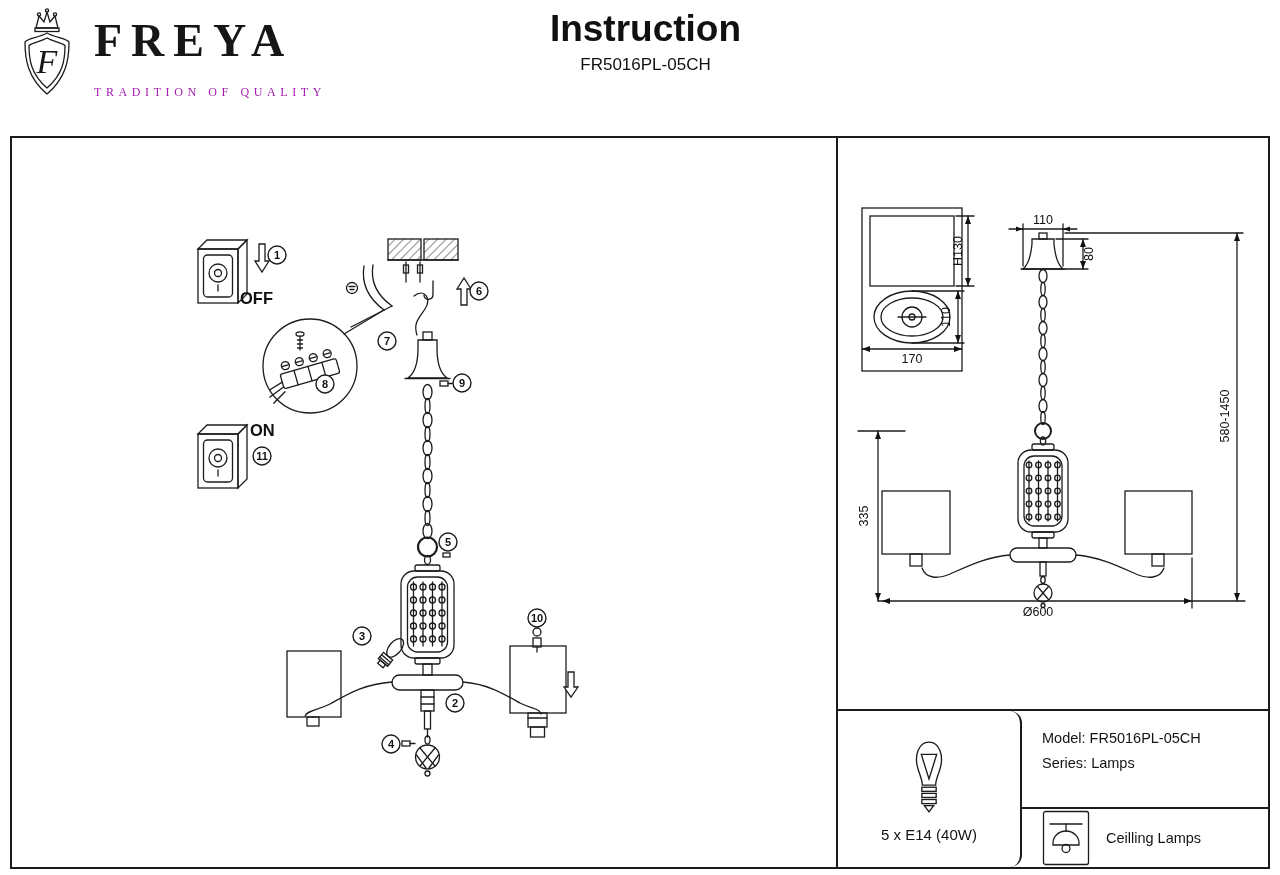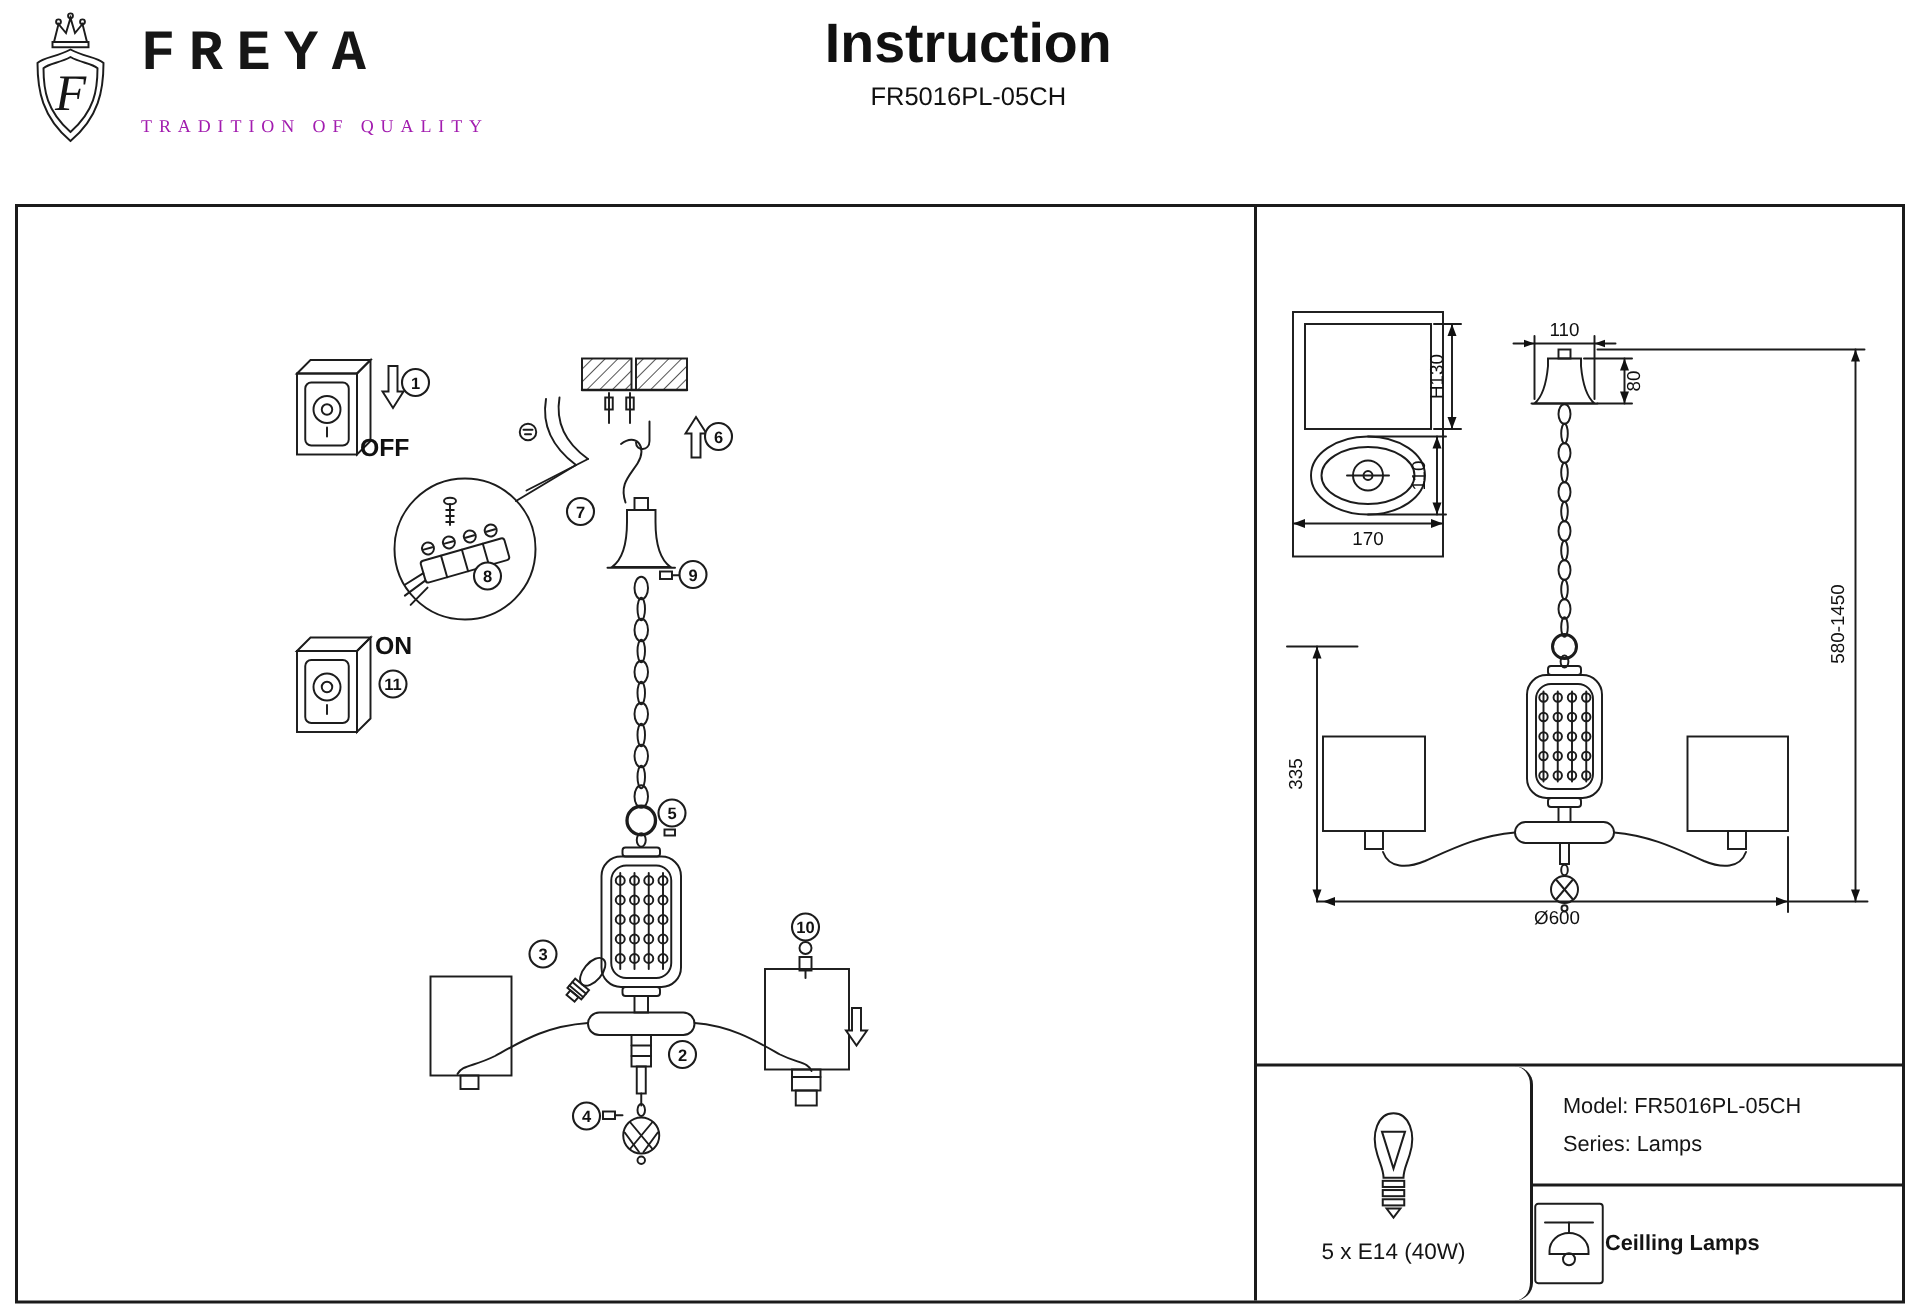--- a/index.html
+++ b/index.html
@@ -4,44 +4,44 @@
 <style>
   * { margin:0; padding:0; box-sizing:border-box; }
   html,body { width:1280px; height:875px; background:#fff; overflow:hidden;
     font-family:"Liberation Sans", sans-serif; color:#141414; }
   .page { position:relative; width:1280px; height:875px; }
 
   
   .header { position:absolute; top:0; left:0; width:100%; height:132px; }
   .logo { position:absolute; left:14px; top:8px; display:flex; align-items:flex-start; }
   .logo-text { margin-left:14px; padding-top:10px; }
-  .brand { font-family:Liberation Mono, monospace; font-weight:bold; font-size:38px;
+  .brand { font-family:Liberation Serif, serif; font-weight:bold; font-size:46px;
            letter-spacing:9px; line-height:1; color:#161616; }
   .tagline { font-family:Liberation Serif, serif; font-size:12px; letter-spacing:4.6px;
              margin-top:21px; color:#a21caf; }
   .titles { position:absolute; left:11px; right:0; top:8px; text-align:center; }
   .title { font-size:37px; font-weight:bold; color:#111; }
   .subtitle { font-size:17px; margin-top:5px; color:#111; }
 
   
   .main-box { position:absolute; left:10px; top:136px; width:1260px; height:733px;
               border:2px solid #1b1b1b; }
   .left-panel { position:absolute; left:0; top:0; width:826px; height:729px;
                 border-right:2px solid #1b1b1b; }
   .right-panel { position:absolute; left:826px; top:0; width:432px; height:729px; }
   .dim-area { position:absolute; top:0; left:0; width:432px; height:573px;
               border-bottom:2px solid #1b1b1b; }
   .spec-row { position:absolute; top:573px; left:0; width:432px; height:156px; display:flex; }
   .bulb-cell { width:184px; border-right:2px solid #1b1b1b; display:flex; flex-direction:column;
                align-items:center; justify-content:center;border-radius:12px; }
   .bulb-cell .bulb-label { font-size:15px; margin-top:6px; }
   .info-col { flex:1; display:flex; flex-direction:column; }
-  .model-cell { height:80px; border-bottom:2px solid #1b1b1b; padding:15px 0 0 20px; }
+  .model-cell { height:98px; border-bottom:2px solid #1b1b1b; padding:15px 0 0 20px; }
   .model-cell div { font-size:14.5px; line-height:25px; }
-  .category-cell { flex:1; display:flex; align-items:center; gap:0;font-weight:bold; }
+  .category-cell { flex:1; display:flex; align-items:center; padding-left:20px; gap:16px; }
   .category-cell .cat-label { font-size:14.5px; }
 
   svg { display:block; }
   .ln { fill:none; stroke:#1c1c1c; stroke-width:1.3; stroke-linecap:round; }
   text.dim { font-family:"Liberation Sans",sans-serif; font-size:12.5px; fill:#111; stroke:none; }
   text.lbl { font-family:"Liberation Sans",sans-serif; font-size:16.5px; font-weight:bold; fill:#111; stroke:none; }
   .badge circle { fill:#fff; stroke:#1c1c1c; stroke-width:1.4; }
   .badge text { font-size:11px; font-weight:bold; fill:#111; stroke:none; text-anchor:middle; }
   .arrowhead { fill:#111; stroke:none; }
 </style>

